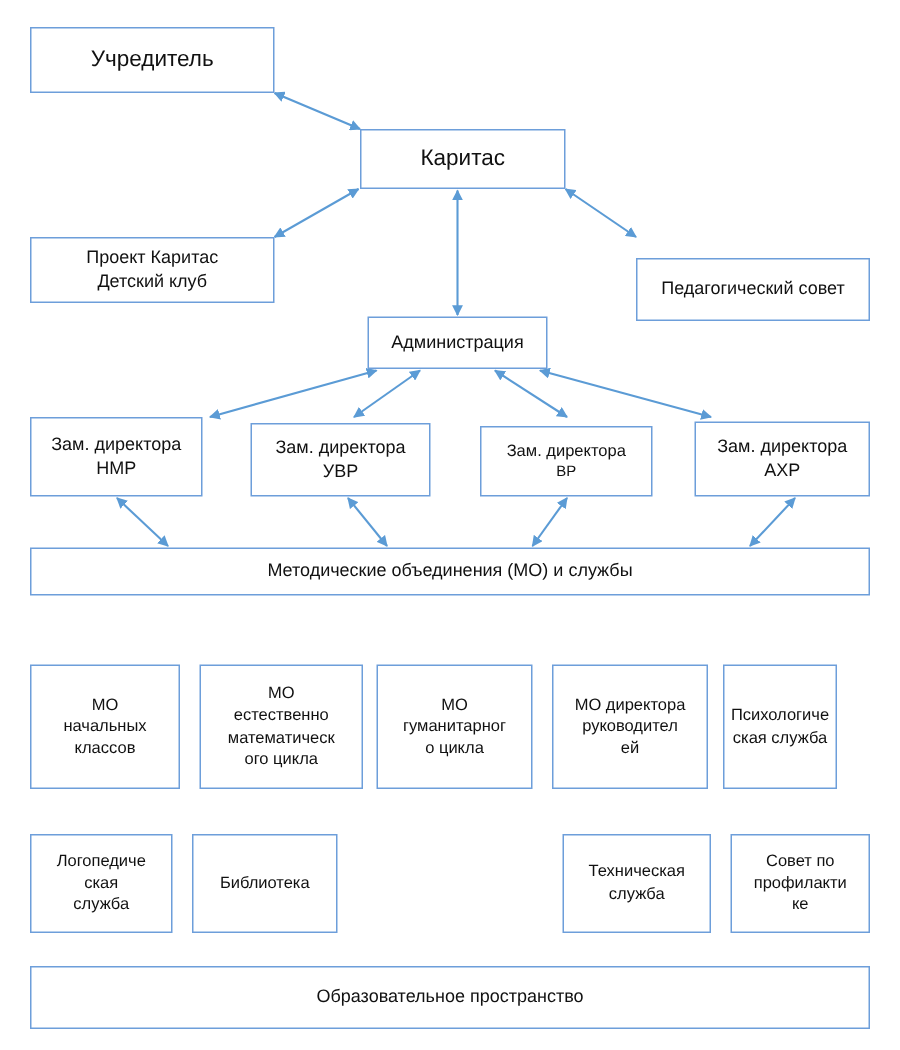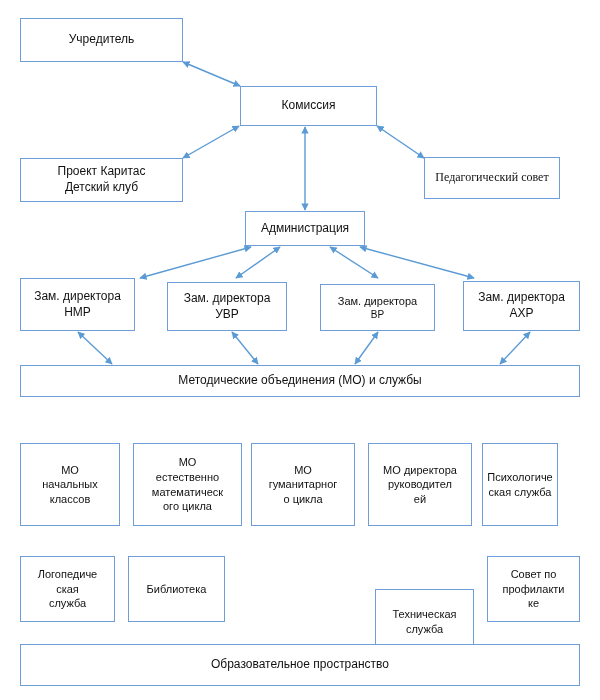--- a/index.html
+++ b/index.html
@@ -20,21 +20,21 @@
     background:#ffffff;
     display:flex;
     align-items:center;
     justify-content:center;
     text-align:center;
     line-height:1.32;
     color:#111111;
     z-index:3;
   }
   .node .txt{display:block;padding:0 3px;white-space:pre-line;}
-  .f13{font-size:12px;}
+  .f13{font-size:15px;}
   .f12{font-size:12px;}
   .f11{font-size:11px;}
   .small-ab{font-size:10px;}
 </style>
 </head>
 <body>
 
 <div id="canvas">
 
   <svg id="arrow-layer" viewBox="0 0 600 700" xmlns="http://www.w3.org/2000/svg">
@@ -59,29 +59,29 @@
       <line x1="378" y1="332" x2="355" y2="364"></line>
       <line x1="530" y1="332" x2="500" y2="364"></line>
     </g>
   </svg>
 
   <div class="node f13" style="left:20px;top:18px;width:163px;height:44px;">
     <span class="txt">Учредитель</span>
   </div>
 
   <div class="node f13" style="left:240px;top:86px;width:137px;height:40px;">
-    <span class="txt">Комиссия</span>
+    <span class="txt">Каритас</span>
   </div>
 
   <div class="node f12" style="left:20px;top:158px;width:163px;height:44px;">
     <span class="txt">Проект Каритас
 Детский клуб</span>
   </div>
 
-  <div class="node f12" style="left:424px;top:157px;width:136px;height:42px;font-family:Liberation Serif, serif;">
+  <div class="node f12" style="left:424px;top:172px;width:156px;height:42px;">
     <span class="txt">Педагогический совет</span>
   </div>
 
   <div class="node f12" style="left:245px;top:211px;width:120px;height:35px;">
     <span class="txt">Администрация</span>
   </div>
 
   <div class="node" style="left:20px;top:278px;width:115px;height:53px;flex-direction:column;">
     <span class="txt f12">Зам. директора</span>
     <span class="txt f12">НМР</span>
@@ -133,21 +133,21 @@
   </div>
 
   <div class="node f11" style="left:20px;top:556px;width:95px;height:66px;">
     <span class="txt">Логопедиче
 ская
 служба</span>
   </div>
   <div class="node f11" style="left:128px;top:556px;width:97px;height:66px;">
     <span class="txt">Библиотека</span>
   </div>
-  <div class="node f11" style="left:375px;top:556px;width:99px;height:66px;margin-top:33px;">
+  <div class="node f11" style="left:375px;top:556px;width:99px;height:66px;">
     <span class="txt">Техническая
 служба</span>
   </div>
   <div class="node f11" style="left:487px;top:556px;width:93px;height:66px;">
     <span class="txt">Совет по
 профилакти
 ке</span>
   </div>
 
   <div class="node f12" style="left:20px;top:644px;width:560px;height:42px;">

